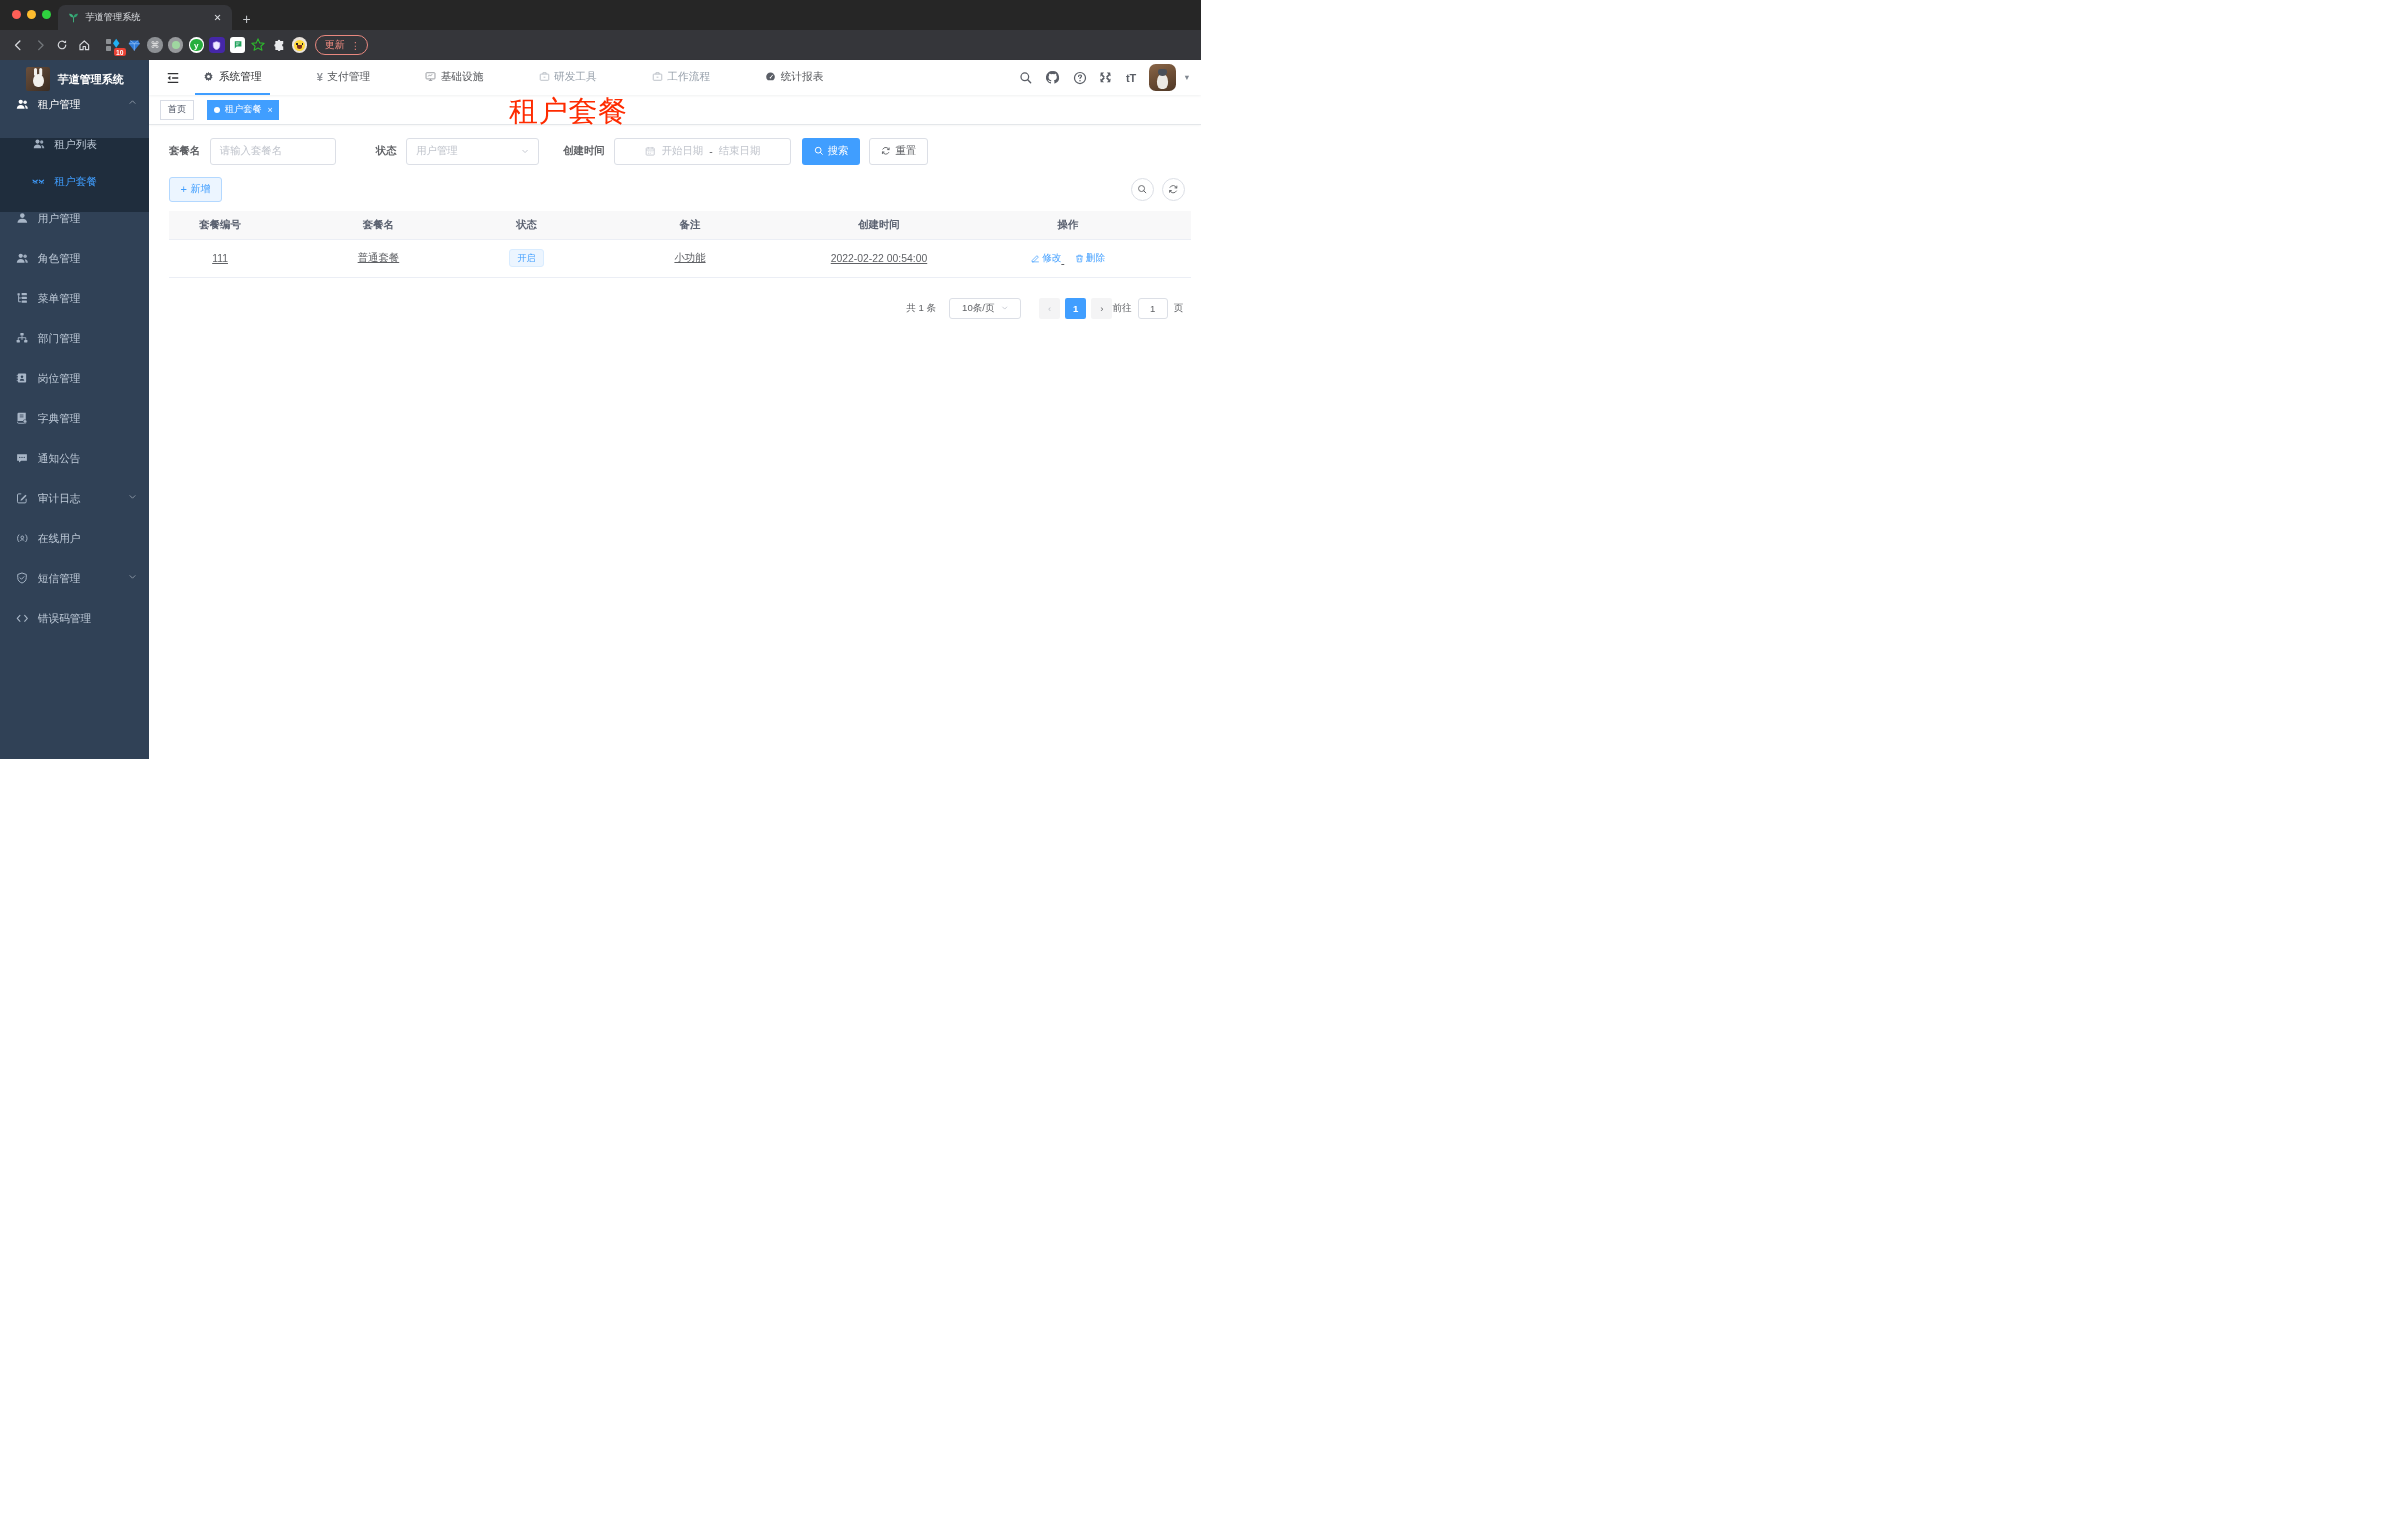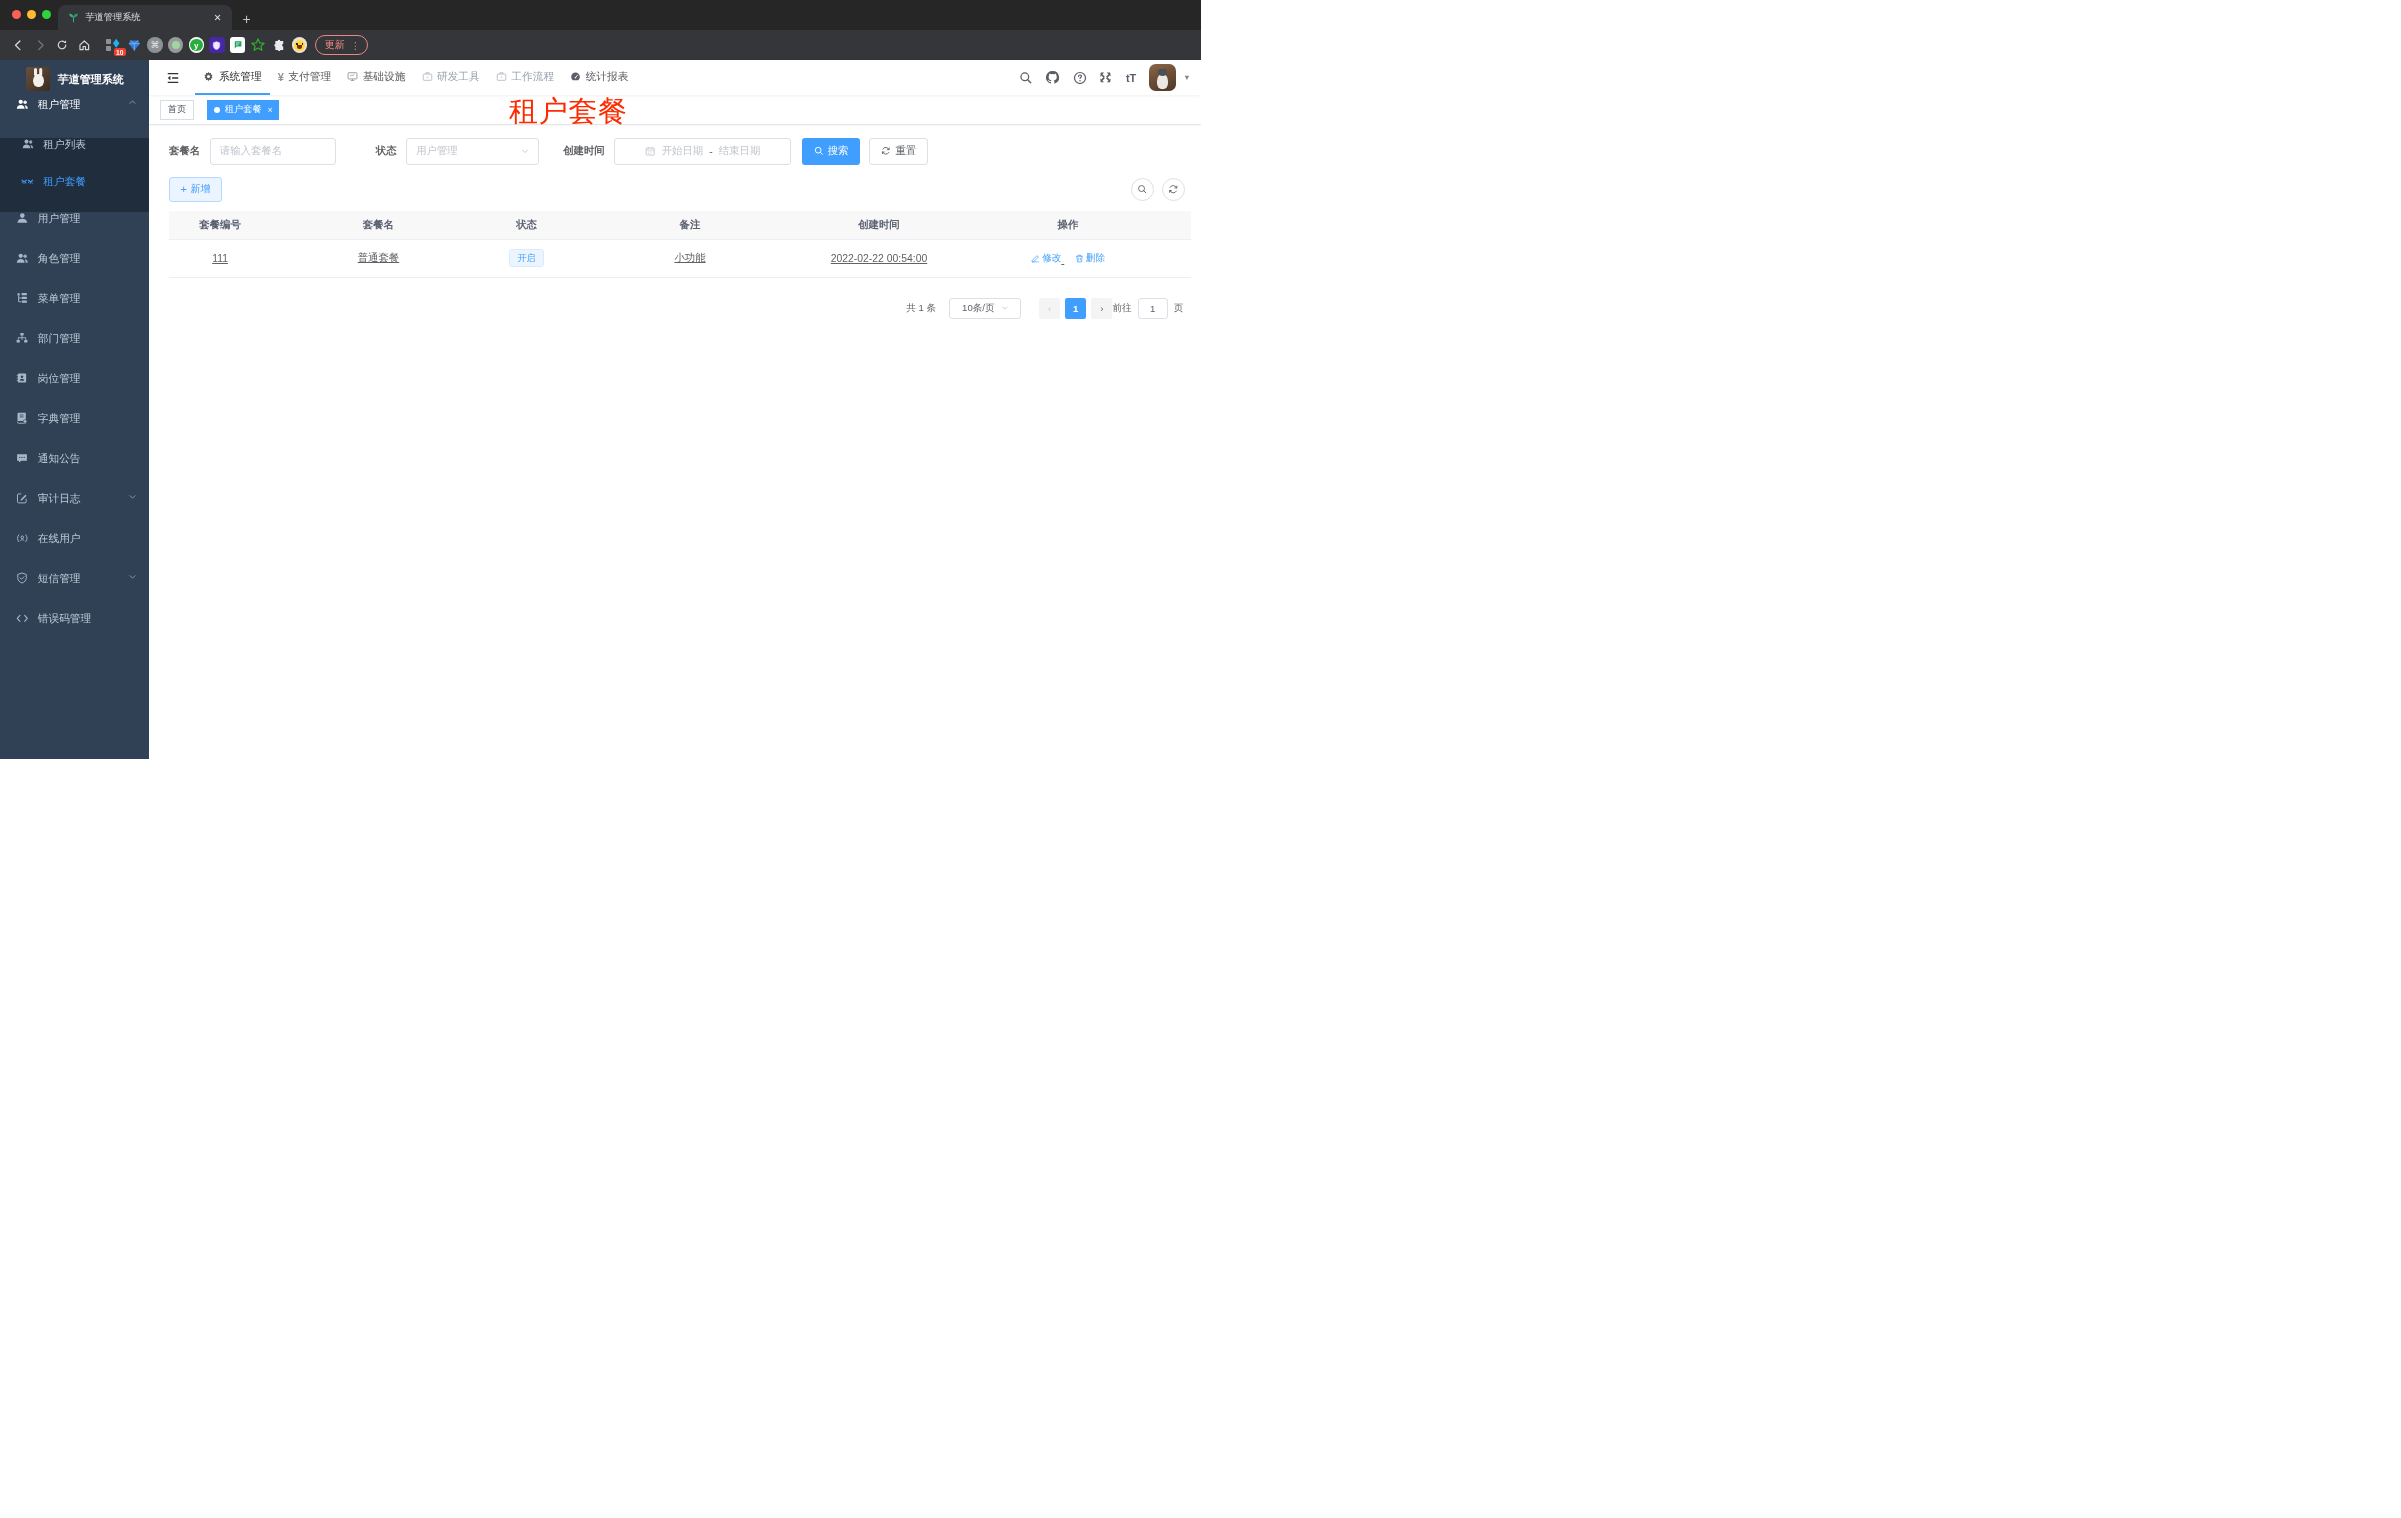--- a/index.html
+++ b/index.html
@@ -38,30 +38,30 @@
   .logo-img { width:24.4px; height:24.4px; border-radius:2.2px; background:linear-gradient(135deg,#6b4f3a,#3a2c22); position:relative; overflow:hidden; }
   .logo-img:before { content:""; position:absolute; left:6.7px; top:7.4px; width:11px; height:13.3px; background:#f3f0ec; border-radius:50% 50% 45% 45%; }
   .logo-img:after { content:""; position:absolute; left:8.1px; top:1.5px; width:3px; height:7.4px; background:#f3f0ec; border-radius:1.5px; box-shadow:5.2px 0 0 #f3f0ec; }
   .logo-title { color:#fff; font-size:11px; font-weight:bold; }
   .menu { font-size:10.7px; }
   .mi { height:40px; display:flex; align-items:flex-start; padding:0 12px 0 15.5px; cursor:pointer; }
   .mi .si { width:13.3px; display:flex; justify-content:center; margin-right:9px; color:#a8b6c7; }
   .mi .lbl { flex:1; }
   .mi .caret { color:#8e9aa8; font-size:8.1px; }
   .submenu { background:#1f2d3d; }
-  .submenu .mi { height:37px; padding-left:21px; color:#bfcbd9; }
+  .submenu .mi { height:37px; padding-left:32px; color:#bfcbd9; }
   .submenu .mi.active { color:#409eff; }
   .submenu .mi.active .si { color:#409eff; }
 
   .main { flex:1; display:flex; flex-direction:column; background:#fff; min-width:0; }
 
   
   .navbar { height:35px; display:flex; align-items:center; padding:0 10.4px 0 11px; position:relative; box-shadow:0 0.7px 3px rgba(0,21,41,.08); z-index:5; }
   .hamburger { width:25px; height:25px; display:flex; align-items:center; justify-content:center; color:#303133; }
-  .topmenu { display:flex; align-items:center; height:100%; margin-left:10.4px; }
+  .topmenu { display:flex; align-items:center; height:100%; margin-left:10.4px;gap:39px; }
   .tm { height:100%; display:flex; align-items:center; gap:4.4px; padding:0 8.1px; font-size:10.7px; color:#56585c; border-bottom:2.2px solid transparent; }
   .tm .ti { color:#909399; }
   .tm.active { color:#303133; border-bottom-color:#409eff; }
   .tm.dim { color:#97a0ab; }
   .nav-right { margin-left:auto; display:flex; align-items:center; gap:12.6px; color:#5a5e66; }
   .nav-right .hic { display:flex; align-items:center; justify-content:center; }
   .tT { font-weight:bold; font-size:11px; color:#5a5e66; }
   .avatar { width:27px; height:27px; border-radius:6.7px; background:linear-gradient(160deg,#8a6648 0%,#6e4f36 45%,#4f3826 100%); position:relative; overflow:hidden; }
   .avatar:before { content:""; position:absolute; left:8.1px; top:9.6px; width:11px; height:15px; background:#ece9e4; border-radius:48% 48% 40% 40%; }
   .avatar:after { content:""; position:absolute; left:9.6px; top:5.2px; width:8.1px; height:6.7px; background:#4a4f58; border-radius:40% 40% 60% 60%; }

